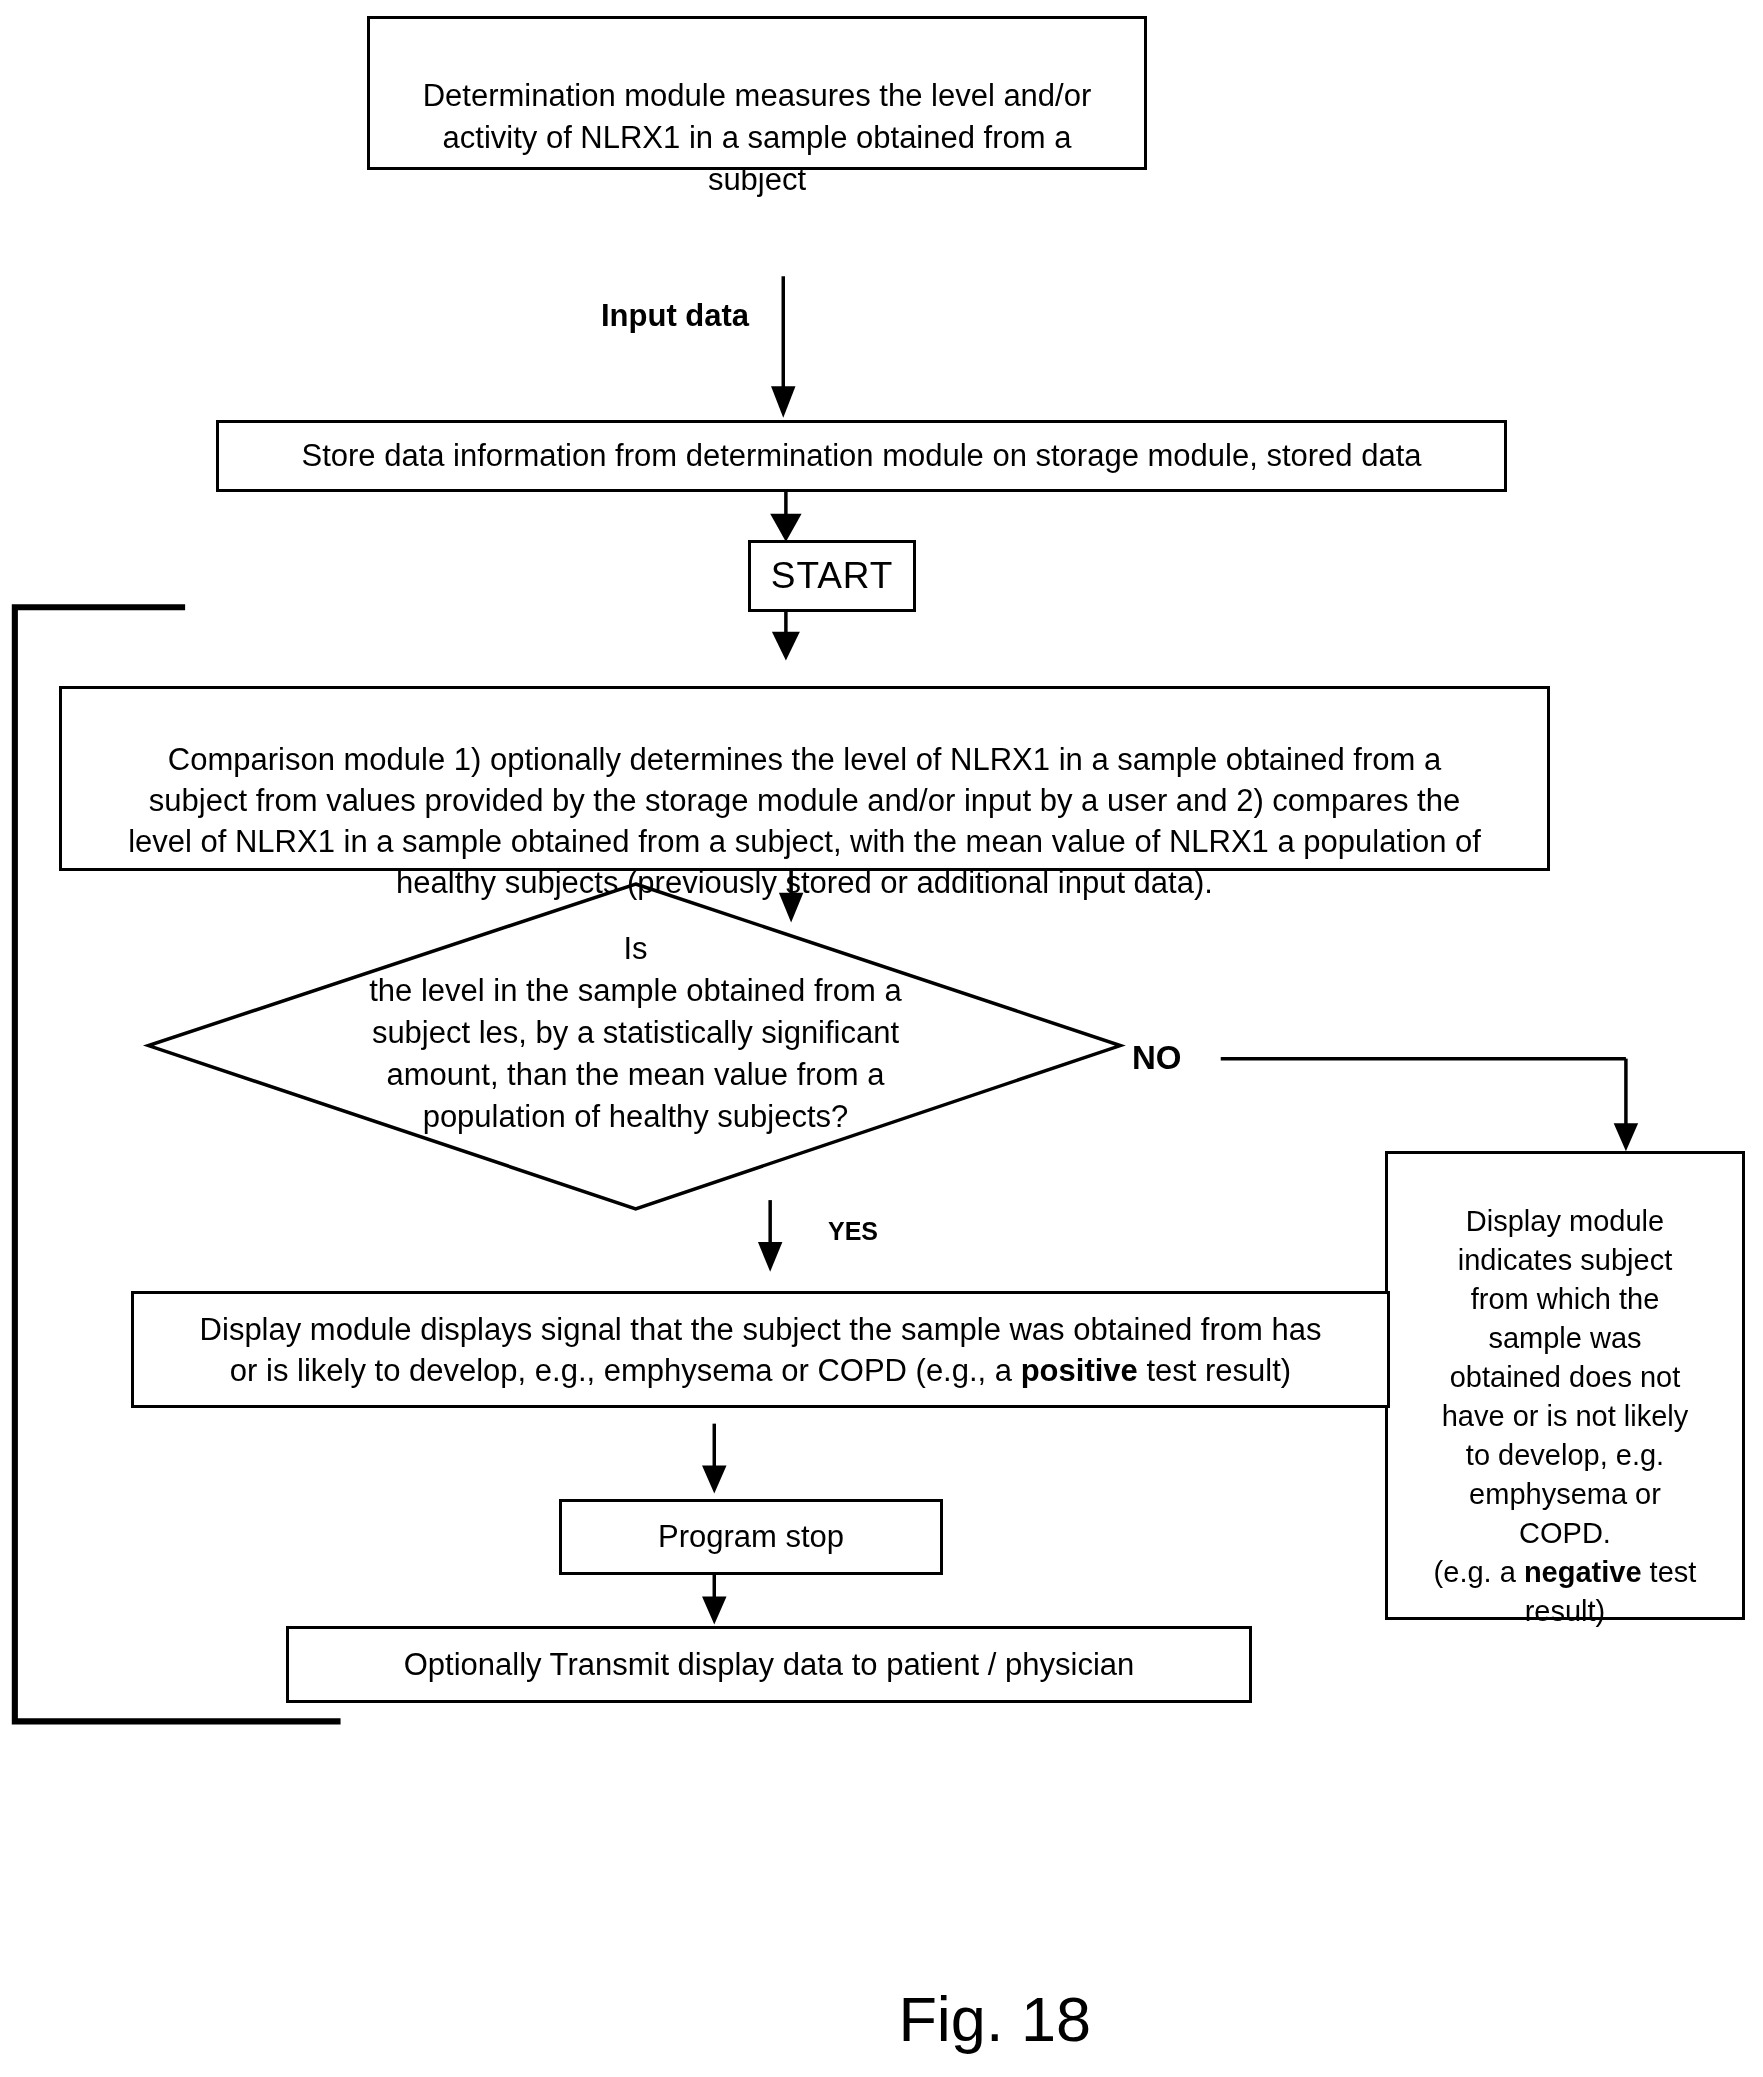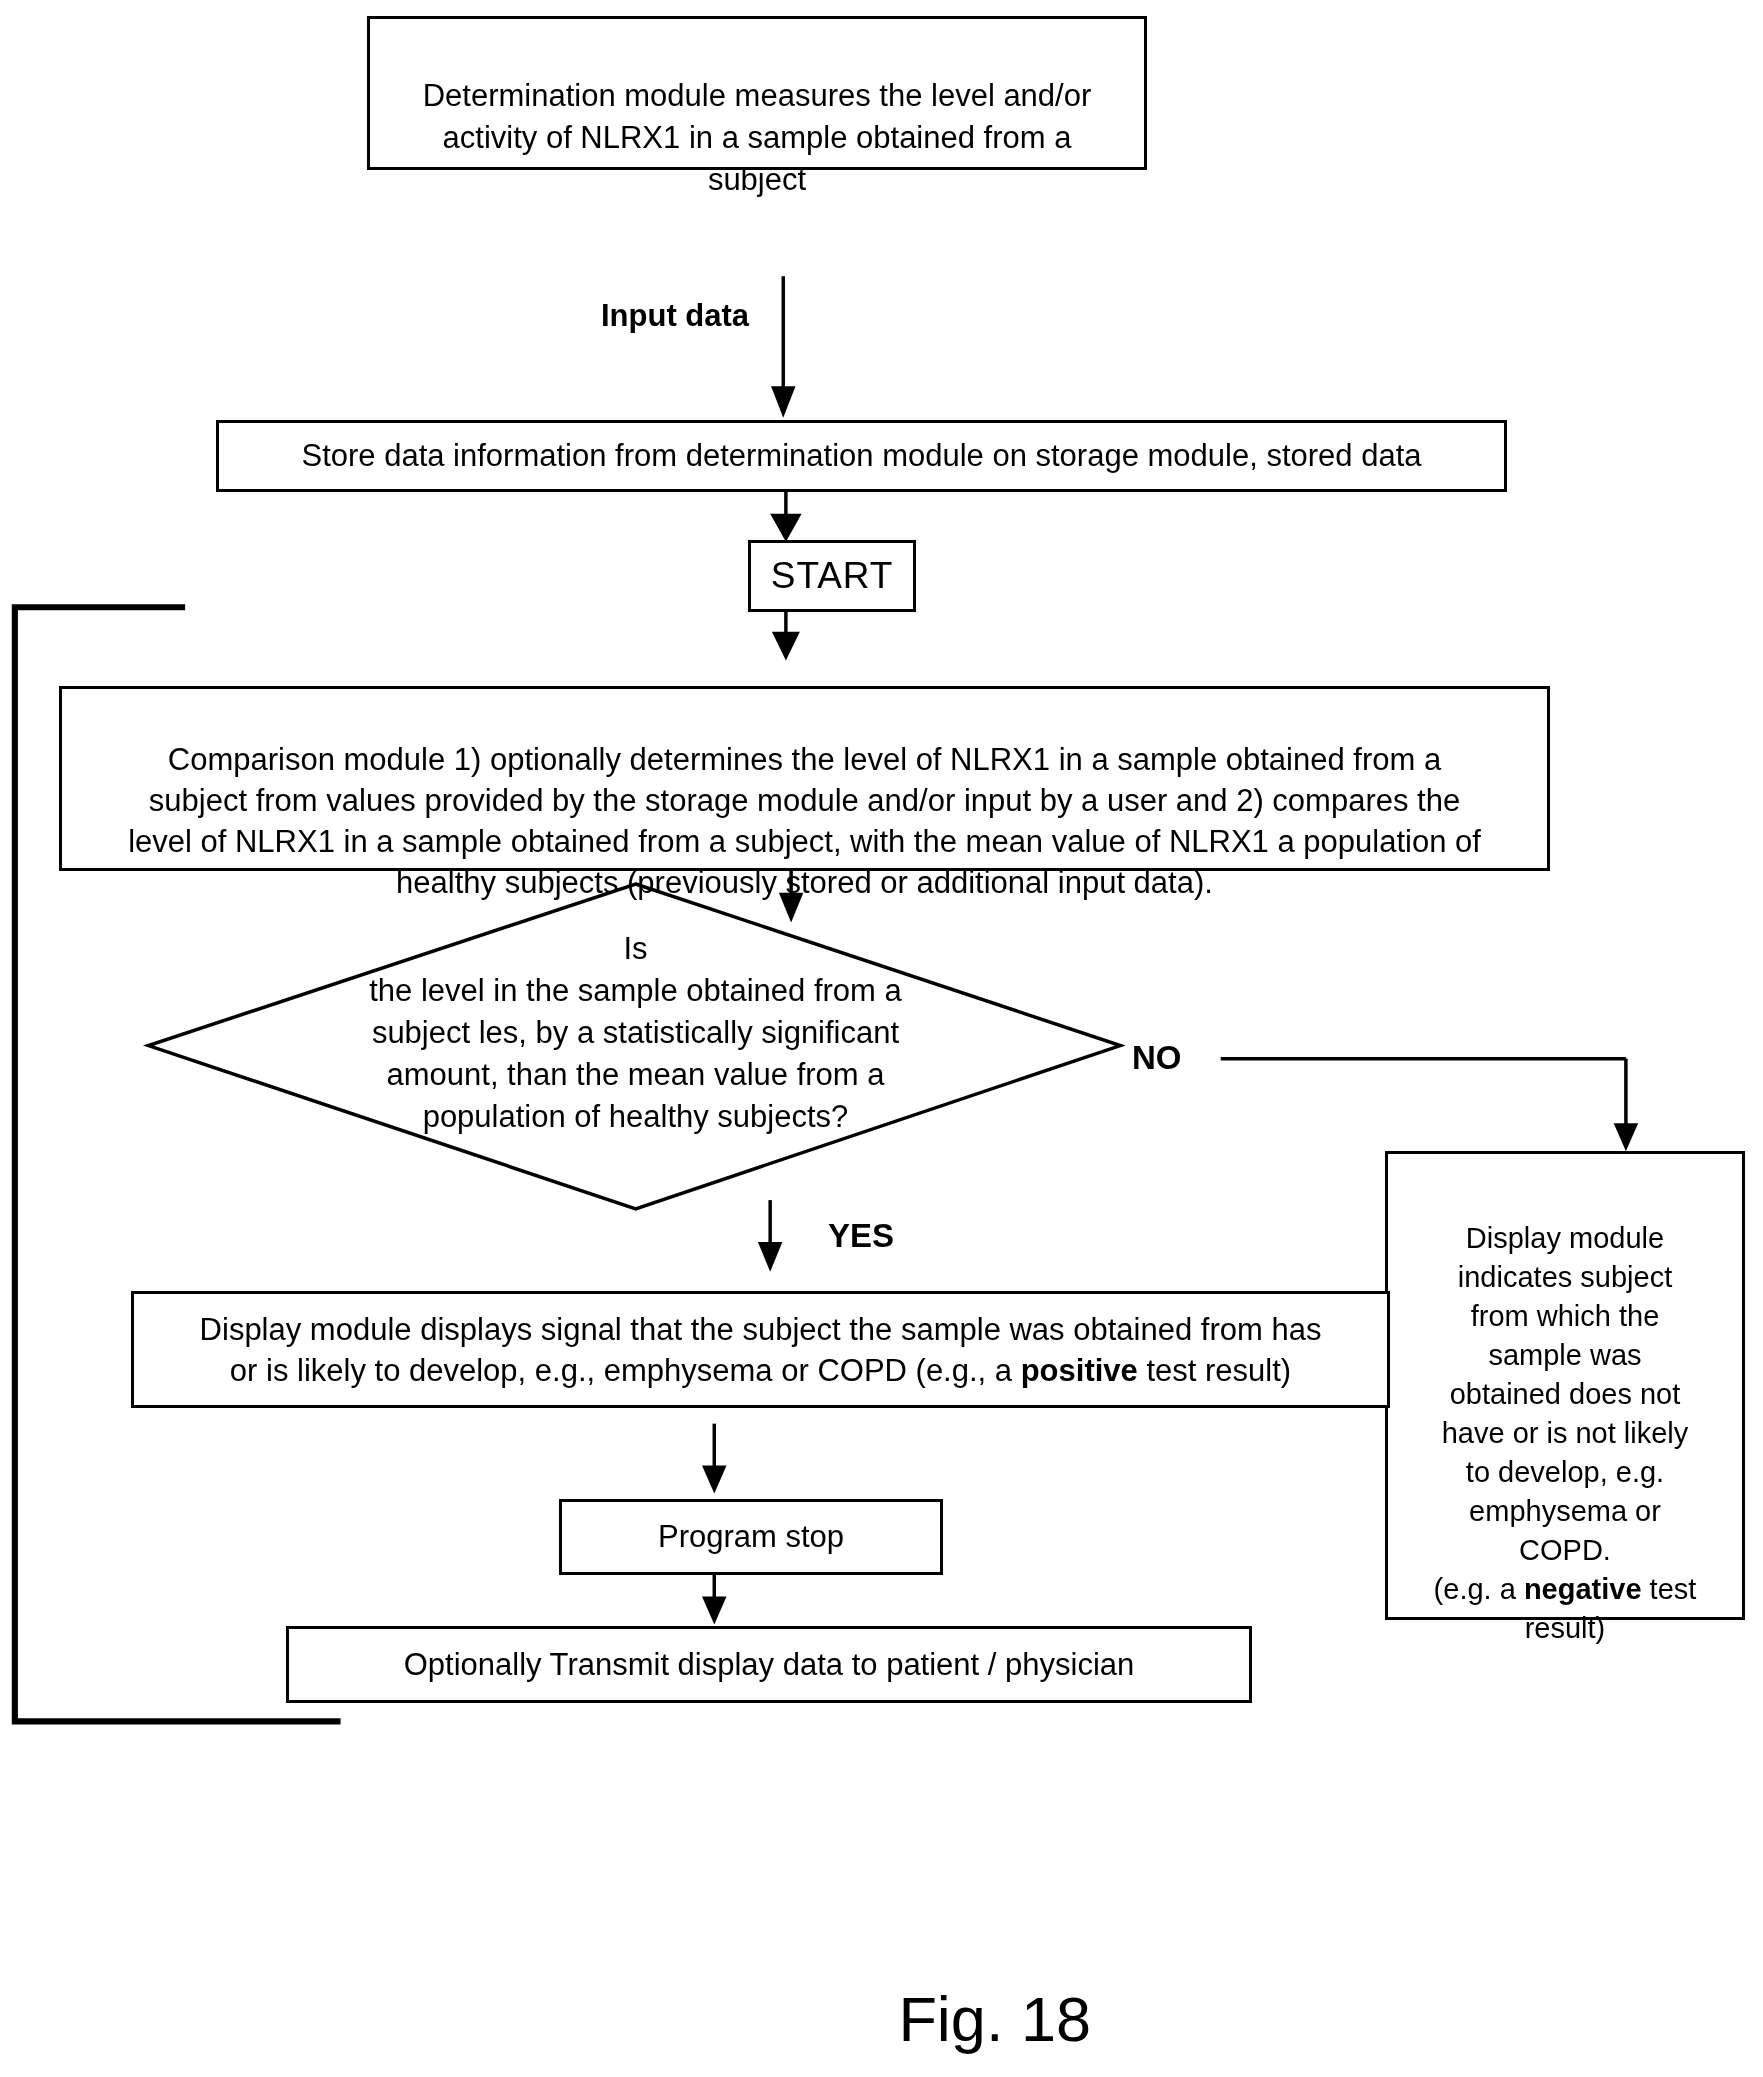--- a/index.html
+++ b/index.html
@@ -41,22 +41,22 @@
     font-weight: bold;
     white-space: nowrap;
   }
   #det-box      { left: 367px;  top: 15.7px;   width: 780px;  height: 154px; font-size: 31px; line-height: 42px; padding-top: 14px; }
   #input-label  { left: 601px;  top: 298px;  font-size: 31px; }
   #store-box    { left: 172px;  top: 420px;  width: 1291px; height: 72px;  font-size: 31px; }
   #start-box    { left: 704px;  top: 540px;  width: 168px;  height: 72px;  font-size: 37px; letter-spacing: 0.9px; }
   #comp-box     { left: 59px;   top: 658px;  width: 1491px; height: 185px; font-size: 31px; line-height: 41px; padding-top: 8.7px; margin-top: 28px; }
   #decision-text{ position: absolute; left: 356px; top: 928px; width: 559px; font-size: 31px; line-height: 42px; text-align: center; white-space: pre-line; }
   #no-label     { left: 1132px; top: 1039px; font-size: 33px; }
-  #yes-label    { left: 828px;  top: 1217px; font-size: 33px; }
-  #neg-box      { left: 1385px; top: 1151px; width: 360px;  height: 469px; font-size: 29px; line-height: 39px; padding-top: 26px; }
+  #yes-label    { left: 828px;  top: 1217px; font-size: 25px; }
+  #neg-box      { left: 1385px; top: 1151px; width: 360px;  height: 469px; font-size: 29px; line-height: 39px; padding-top: 9px; }
   #pos-box      { left: 87px;  top: 1291px; width: 1259px; height: 117px; font-size: 31px; line-height: 41px; }
   #stop-box     { left: 515px;  top: 1499px; width: 384px;  height: 76px;  font-size: 31px; }
   #transmit-box { left: 242px;  top: 1626px; width: 966px; height: 77px;  font-size: 31px; }
   #fig-caption  { position: absolute; left: 742px; top: 1983px; width: 349px; text-align: right; font-size: 63px; }
   .bold-inline  { font-weight: bold; }
 </style>
 </head>
 <body>
 
 <div id="canvas">

